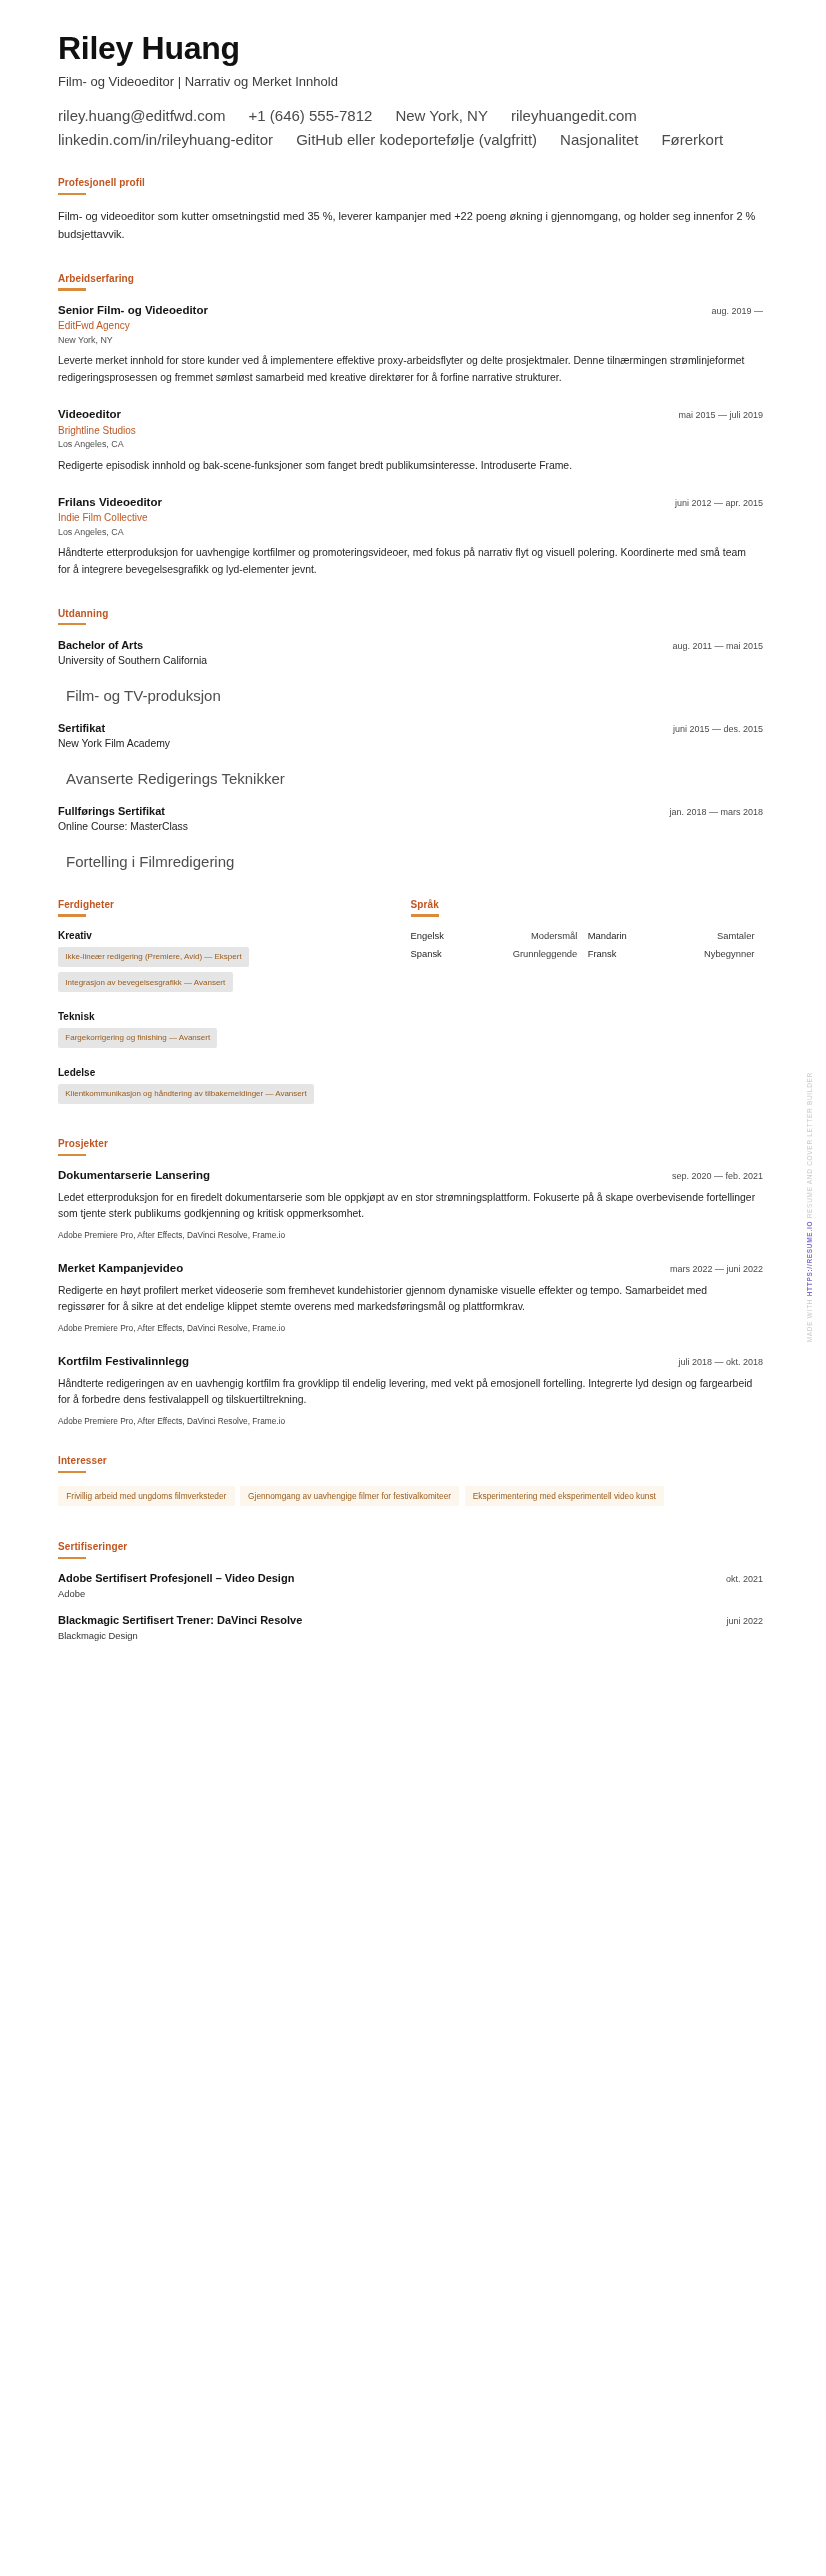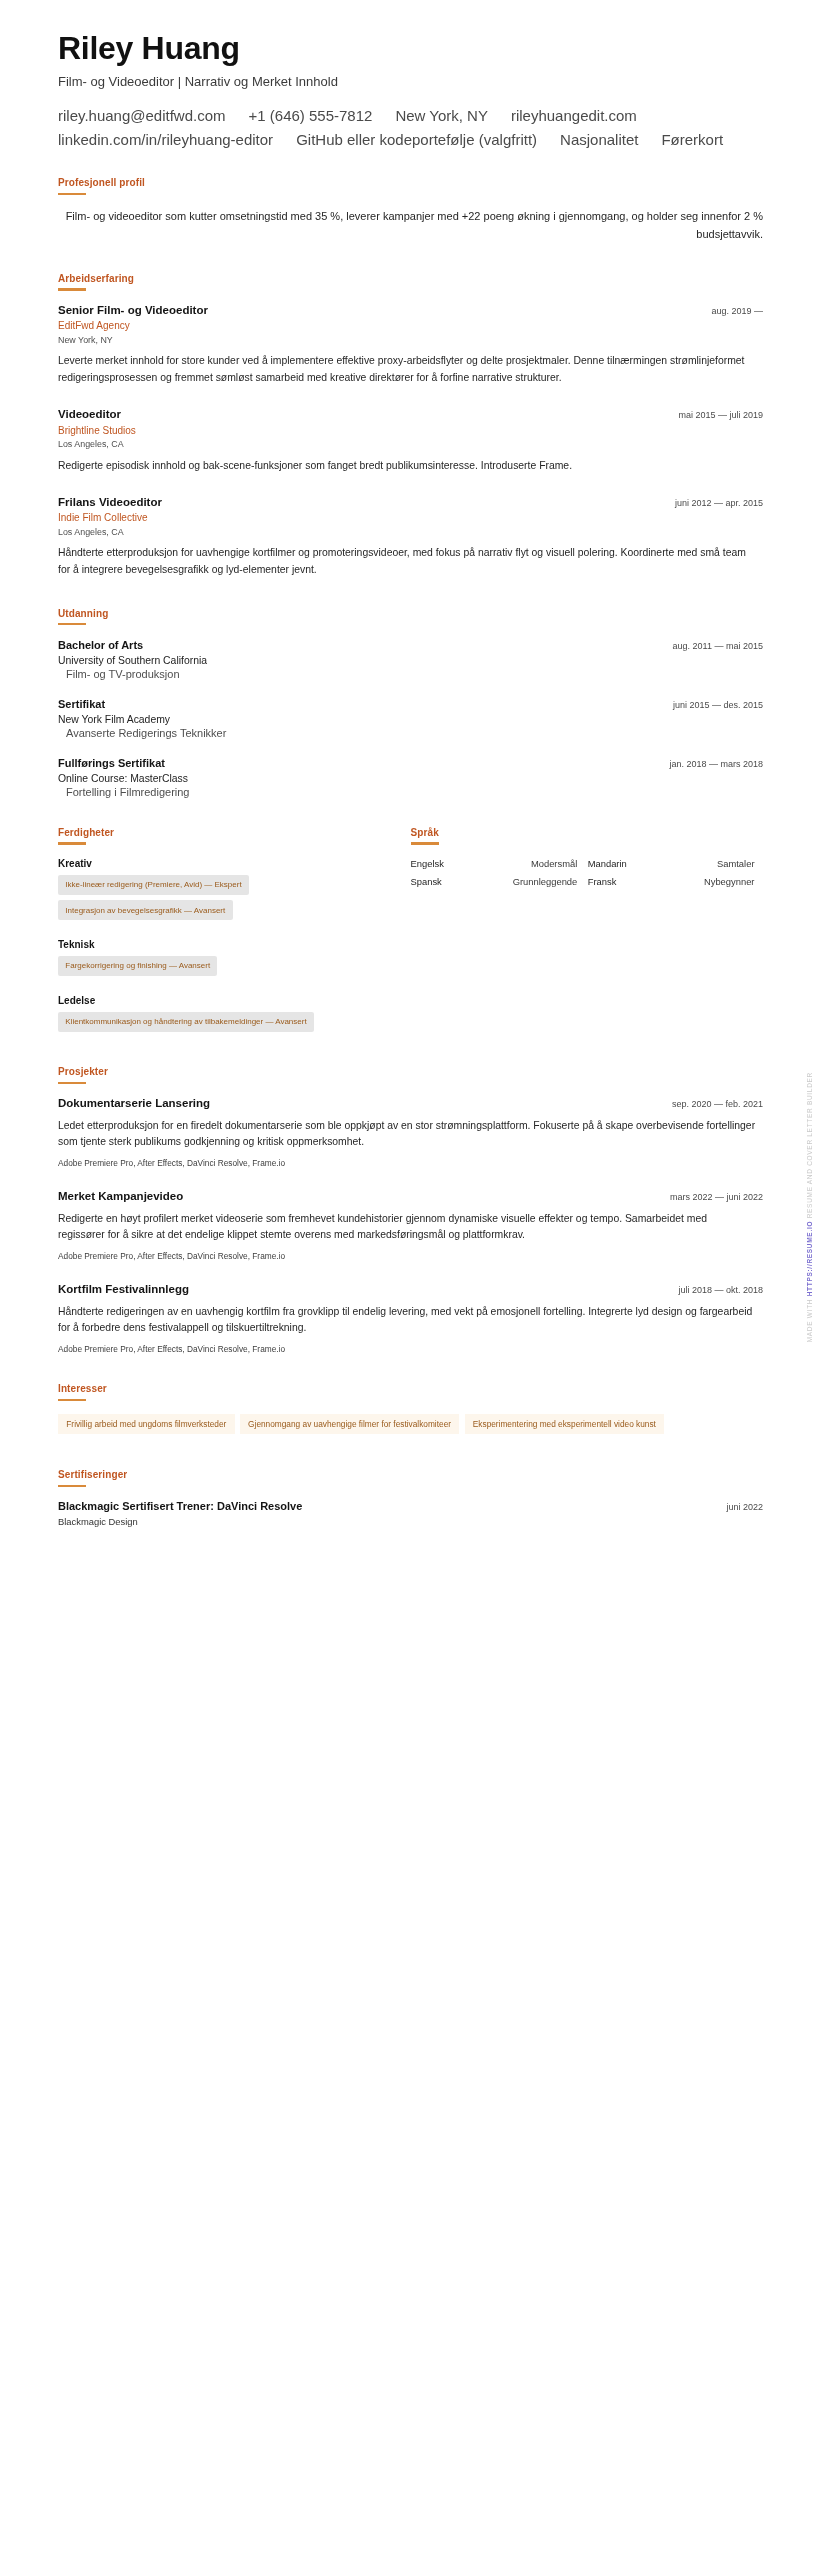--- a/index.html
+++ b/index.html
@@ -64,21 +64,20 @@
     height: 2.1px;
     background: #d98a3a;
     margin-bottom: 13.5px;
   }
 
   .summary-text {
     font-size: 11px;
     line-height: 1.62;
     color: #262626;
     max-width: 713px;
-    text-align: right;
   }
 
   
   .entry { margin-bottom: 22px; }
   .entry:last-child { margin-bottom: 0; }
   .entry-head {
     display: flex;
     justify-content: space-between;
     align-items: baseline;
   }
@@ -120,21 +119,21 @@
   .edu { margin-bottom: 17.7px; }
   .edu:last-child { margin-bottom: 0; }
   .edu-head {
     display: flex;
     justify-content: space-between;
     align-items: baseline;
   }
   .edu-title { font-size: 11px; font-weight: bold; color: #141414; }
   .edu-date { font-size: 9px; color: #4a4a4a; white-space: nowrap; padding-left: 12.5px; }
   .edu-school { font-size: 10.4px; color: #222222; margin-top: 4.2px; }
-  .edu-field { font-size: 11px; color: #4e4e4e; margin-top: 2px; padding-left: 8px; }
+  .edu-field { font-size: 15px; color: #4e4e4e; margin-top: 21px; padding-left: 8px; }
 
   
   .two-col {
     display: flex;
     gap: 0px;
   }
   .col-left { width: 50%; padding-right: 21px; }
   .col-right { width: 50%; }
 
   .skill-group { margin-bottom: 13.5px; }
@@ -401,20 +400,27 @@
       <span class="interest-pill">Frivillig arbeid med ungdoms filmverksteder</span>
       <span class="interest-pill">Gjennomgang av uavhengige filmer for festivalkomiteer</span>
       <span class="interest-pill">Eksperimentering med eksperimentell video kunst</span>
     </div>
   </div>
 
   <div class="section">
     <div class="section-title">Sertifiseringer</div>
     <div class="section-rule"></div>
 
+    <div class="cert">
+      <div class="cert-head">
+        <span class="cert-title">Adobe Sertifisert Profesjonell – Video Design</span>
+        <span class="cert-date">okt. 2021</span>
+      </div>
+      <div class="cert-issuer">Adobe</div>
+    </div>
 
     <div class="cert">
       <div class="cert-head">
         <span class="cert-title">Blackmagic Sertifisert Trener: DaVinci Resolve</span>
         <span class="cert-date">juni 2022</span>
       </div>
       <div class="cert-issuer">Blackmagic Design</div>
     </div>
   </div>
 

